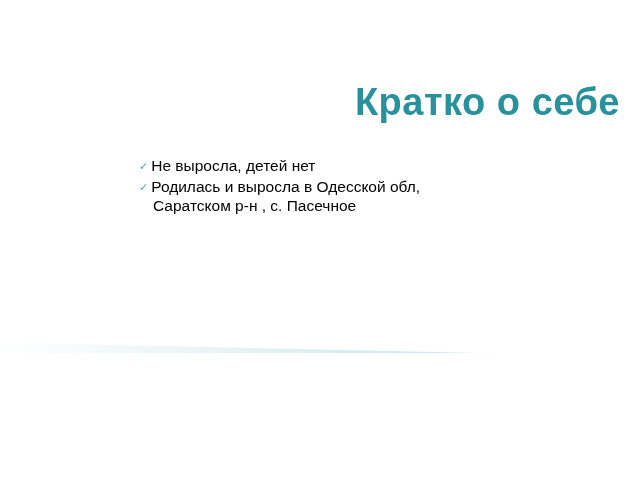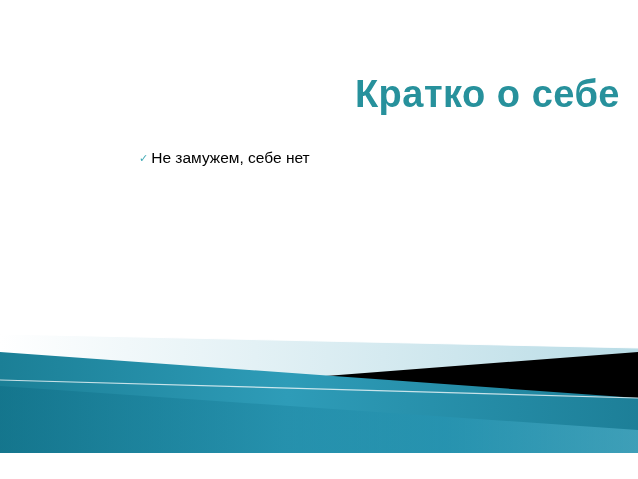--- a/index.html
+++ b/index.html
@@ -6,23 +6,24 @@
     margin: 0;
     padding: 0;
     background: #ffffff;
   }
   body {
     font-family: "Liberation Sans", sans-serif;
   }
   #slide {
     position: relative;
     width: 638px;
-    height: 453px;
+    height: 345px;
     background: #ffffff;
     overflow: hidden;
+    margin-top: 8px;
   }
   #slide-bg {
     position: absolute;
     left: 0;
     top: 0;
     width: 638px;
     height: 479px;
   }
   #title {
     position: absolute;
@@ -92,16 +93,17 @@
 
     <path d="M0,386 L638,430 L638,479 L0,479 Z" fill="url(#gradDeep)" opacity="0.55"></path>
 
     <path d="M0,380 L638,398" stroke="#ffffff" stroke-width="1.2" fill="none" opacity="0.75"></path>
     <path d="M0,334 L638,348" stroke="#ffffff" stroke-width="1" fill="none" opacity="0.9"></path>
   </svg>
 
   <div id="title">Кратко о себе</div>
 
   <div id="body-block">
-    <div class="bullet-item"><span class="tick">✓</span><span>Не замужем, себе нет</span></div>
+    <div class="bullet-item"><span class="tick">✓</span><span>Не выросла, детей нет</span></div>
+    <div class="bullet-item"><span class="tick">✓</span><span>Родилась и выросла в Одесской обл, Саратском р-н , с. Пасечное</span></div>
   </div>
 
 </div>
 
 </body></html>

